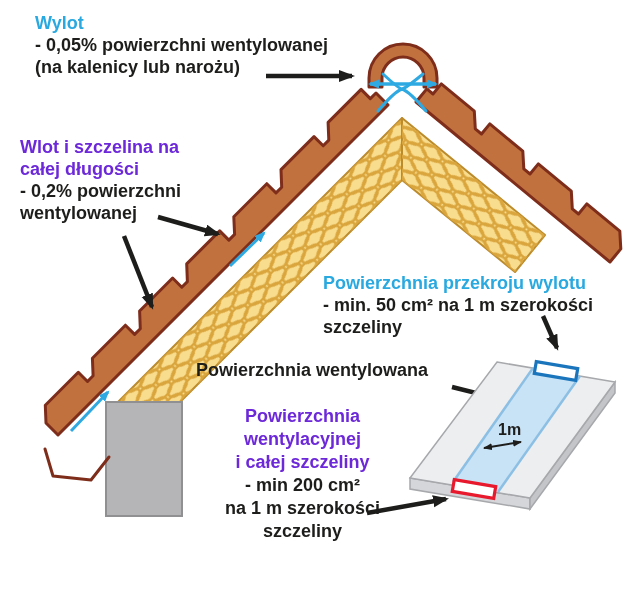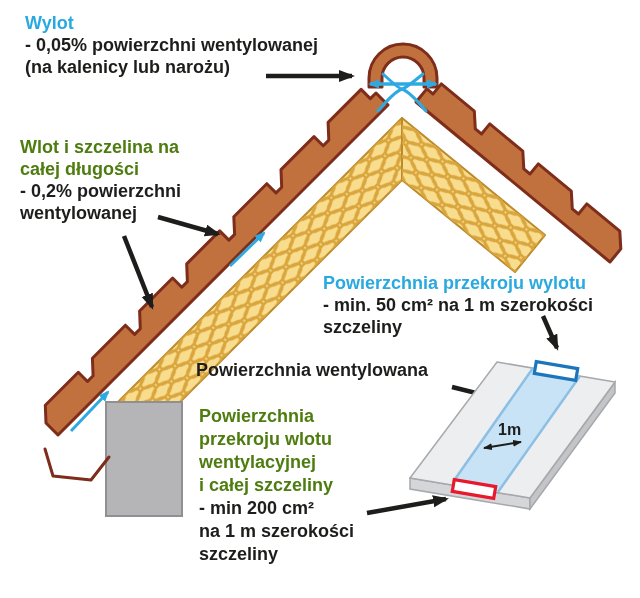--- a/index.html
+++ b/index.html
@@ -1,21 +1,21 @@
 <!DOCTYPE html>
 <html><head>
 <meta charset="utf-8">
 <style>
   html,body{margin:0;padding:0;background:#fff;}
   .stage{position:relative;width:640px;height:598px;background:#ffffff;overflow:hidden;
          font-family:"Liberation Sans",sans-serif;}
   .stage svg{position:absolute;left:0;top:0;}
   .lbl{position:absolute;font-weight:700;font-size:18px;line-height:22px;color:#1d1d1b;white-space:nowrap;}
   .lbl .t-blue{color:#29a9e0;}
-  .lbl .t-red{color:#4d7c0f;}
+  .lbl .t-red{color:#6d28d9;}
   .lbl-e{line-height:23px;}
   .lbl-1m{font-size:16px;line-height:16px;}
   .line{display:block;}
 </style>
 </head>
 <body>
 
 <div class="stage">
 
   <svg width="640" height="598" viewBox="0 0 640 598">
@@ -92,21 +92,21 @@
       <g transform="translate(556,371) rotate(9.6)">
         <rect x="-21" y="-6" width="42" height="12" fill="#ffffff" stroke="#1B75BC" stroke-width="3.2"></rect>
       </g>
       <g transform="translate(474,489) rotate(9.6)">
         <rect x="-21" y="-6" width="42" height="12" fill="#ffffff" stroke="#E8192C" stroke-width="3.2"></rect>
       </g>
       <line x1="484" y1="448" x2="521" y2="442" stroke="#1d1d1b" stroke-width="2" marker-start="url(#ahSmRev)" marker-end="url(#ahSm)"></line>
     </g>
   </svg>
 
-  <div class="lbl" style="left:25px;top:12px;">
+  <div class="lbl" style="left:35px;top:12px;">
     <span class="line t-blue">Wylot</span>
     <span class="line">- 0,05% powierzchni wentylowanej</span>
     <span class="line">(na kalenicy lub narożu)</span>
   </div>
 
   <div class="lbl" style="left:20px;top:136px;">
     <span class="line t-red">Wlot i szczelina na</span>
     <span class="line t-red">całej długości</span>
     <span class="line">- 0,2% powierzchni</span>
     <span class="line">wentylowanej</span>
@@ -115,23 +115,22 @@
   <div class="lbl" style="left:323px;top:272px;">
     <span class="line t-blue">Powierzchnia przekroju wylotu</span>
     <span class="line">- min. 50 cm² na 1 m szerokości</span>
     <span class="line">szczeliny</span>
   </div>
 
   <div class="lbl" style="left:196px;top:359px;">
     <span class="line">Powierzchnia wentylowana</span>
   </div>
 
-  <div class="lbl lbl-e" style="left:199px;top:405px;">
+  <div class="lbl lbl-e" style="left:225px;top:405px;text-align:center;">
     <span class="line t-red">Powierzchnia</span>
-    <span class="line t-red">przekroju wlotu</span>
     <span class="line t-red">wentylacyjnej</span>
     <span class="line t-red">i całej szczeliny</span>
     <span class="line">- min 200 cm²</span>
     <span class="line">na 1 m szerokości</span>
     <span class="line">szczeliny</span>
   </div>
 
   <div class="lbl lbl-1m" style="left:498px;top:422px;">1m</div>
 
 </div>

